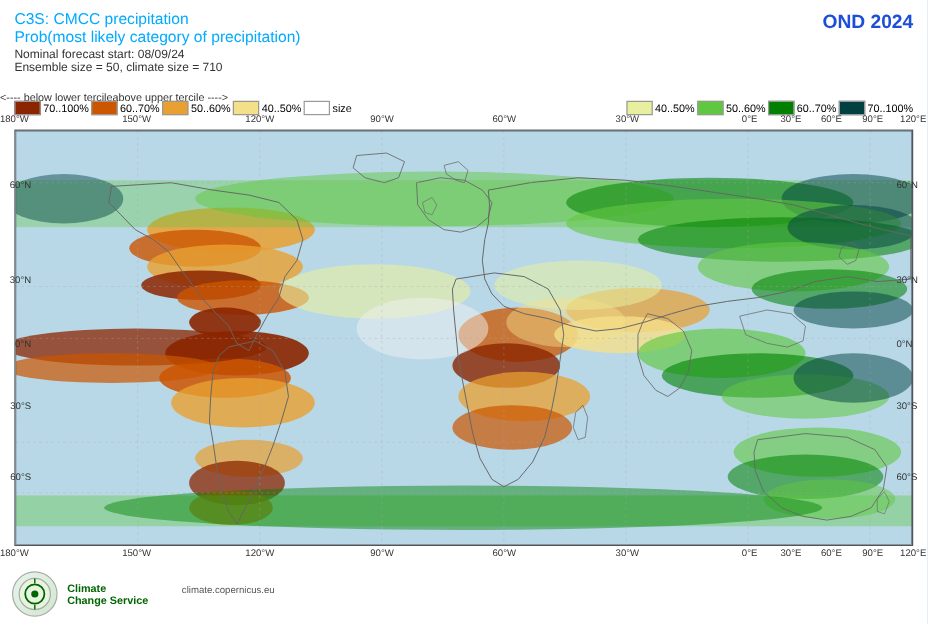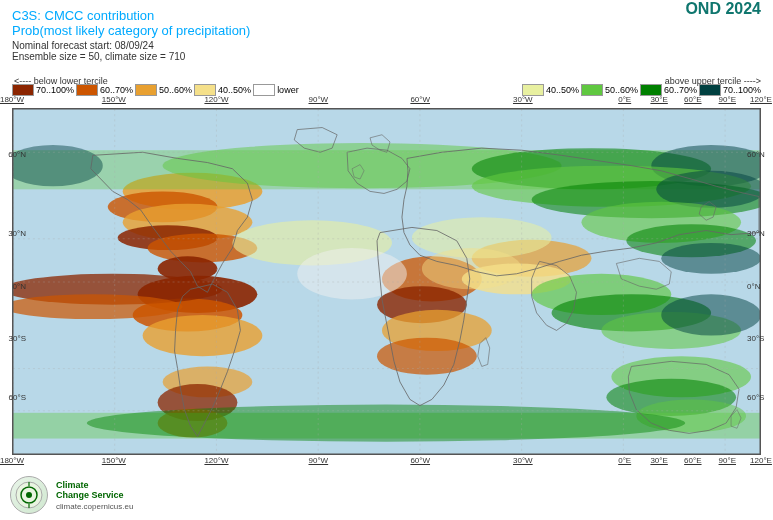--- a/index.html
+++ b/index.html
@@ -36,23 +36,23 @@
       margin-top: 2px;
     }
 
     #subtitle2 {
       color: #333;
       font-size: 10px;
     }
 
     #ond-label {
       position: absolute;
-      top: 0;
-      right: 12px;
-      color: #0f766e;
+      top: 10px;
+      right: 12px;
+      color: #1d4ed8;
       font-size: 16px;
       font-weight: bold;
     }
 
     #legend {
       position: absolute;
       top: 84px;
       left: 12px;
       right: 12px;
       display: flex;
@@ -72,24 +72,23 @@
     .legend-swatch {
       width: 22px;
       height: 12px;
       border: 0.5px solid #999;
       flex-shrink: 0;
     }
 
     .legend-arrows-row {
       position: absolute;
       top: 76px;
-      left: 14px;
-      right: 12px;
-      display: flex;
-      justify-content: space-between;
+      left: 0;
+      right: 12px;
+      display: flex;
       font-size: 9px;
       color: #333;
     }
 
     #map-container {
       position: absolute;
       top: 108px;
       left: 12px;
       right: 12px;
       bottom: 65px;
@@ -129,21 +128,20 @@
       bottom: 65px;
       width: 12px;
     }
 
     .lon-tick {
       position: absolute;
       font-size: 8px;
       color: #333;
       transform: translateX(-50%);
       top: 0;
-      text-decoration: underline;
     }
 
     #footer {
       position: absolute;
       bottom: 0;
       left: 0;
       right: 0;
       height: 50px;
       display: flex;
       align-items: center;
@@ -159,45 +157,46 @@
       background: linear-gradient(135deg, #e8f4e8, #d0e8d0);
       display: flex;
       align-items: center;
       justify-content: center;
       margin-right: 8px;
       flex-shrink: 0;
     }
 
     #footer-text {
       display: flex;
-      flex-direction: column;
+      flex-direction: row;
     }
 
     #footer-title {
       font-size: 9px;
       font-weight: bold;
       color: #006600;
     }
 
     #footer-url {
       font-size: 8px;
       color: #555;
+      margin-left: 28px;
     }
 
     
     #world-map-svg {
       width: 100%;
       height: 100%;
     }
   </style>
 </head>
 <body>
 
 <div id="header">
-  <div id="title-line1">C3S: CMCC contribution</div>
+  <div id="title-line1">C3S: CMCC precipitation</div>
   <div id="title-line2">Prob(most likely category of precipitation)</div>
   <div id="subtitle1">Nominal forecast start: 08/09/24</div>
   <div id="subtitle2">Ensemble size = 50, climate size = 710</div>
 </div>
 
 <div id="ond-label">OND 2024</div>
 
 <div class="legend-arrows-row">
   <span>&lt;---- below lower tercile</span>
   <span>above upper tercile ----&gt;</span>
@@ -216,21 +215,21 @@
   <div class="legend-item">
     <div class="legend-swatch" style="background:#E8A030;"></div>
     <span>50..60%</span>
   </div>
   <div class="legend-item">
     <div class="legend-swatch" style="background:#F5E08A;"></div>
     <span>40..50%</span>
   </div>
   <div class="legend-item">
     <div class="legend-swatch" style="background:#FFFFFF;border:0.5px solid #999;"></div>
-    <span>lower</span>
+    <span>size</span>
   </div>
 
   <div style="flex:1;"></div>
 
   <div class="legend-item">
     <div class="legend-swatch" style="background:#E8F0A0;"></div>
     <span>40..50%</span>
   </div>
   <div class="legend-item">
     <div class="legend-swatch" style="background:#60C840;"></div>

